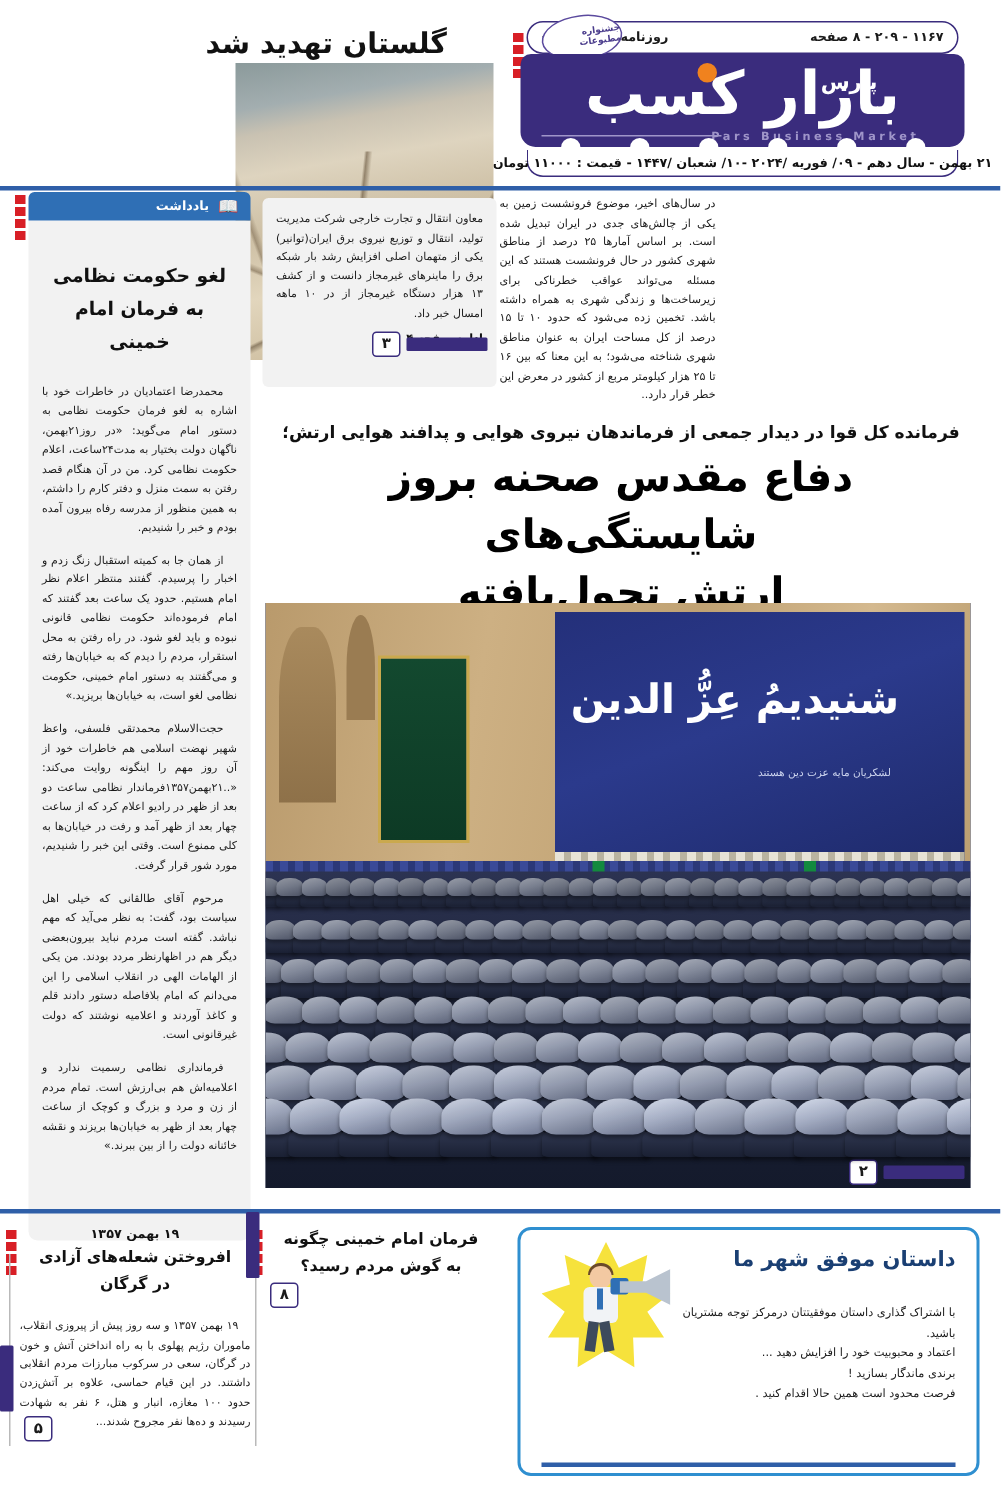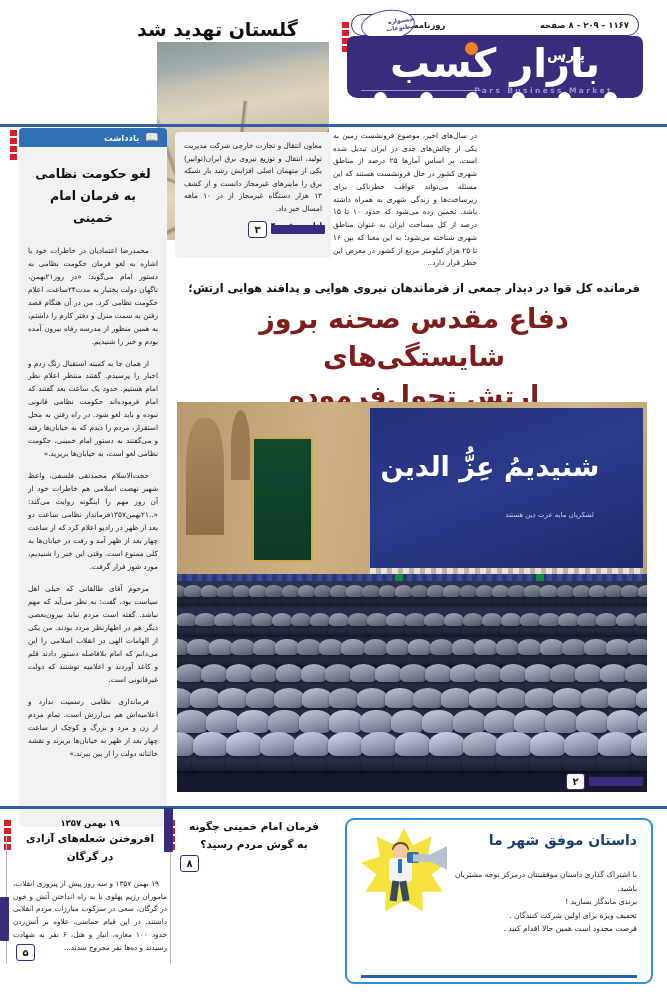--- a/index.html
+++ b/index.html
@@ -134,37 +134,37 @@
   .note-tab {
     position:relative; width:148px; height:19px; background:#2f6fb5;
     border-radius:4px 4px 0 0; display:flex; align-items:center;
     justify-content:flex-start; padding:0 8px; gap:6px; margin-right:0;
   }
   .note-tab .lbl { color:#fff; font-size:8.5px; font-weight:bold; }
   .note-tab .bk { color:#d7e6f5; font-size:11px; }
   .note-ticks { position:absolute; right:150px; top:2px; }
   .note-body {
     width:148px; background:#f2f2f2; border-radius:0 0 6px 6px;
-    padding:16px 9px 12px; min-height:680px;
+    padding:26px 9px 12px; min-height:680px;
   }
   .note-body h2 {
     font-size:12.5px; font-weight:bold; color:#111; text-align:center;
     line-height:1.75; margin-bottom:16px;
   }
   .note-body p { font-size:7.3px; line-height:1.78; color:#1a1a1a; text-align:justify; margin-bottom:9px; text-indent:9px;}
 
   
   .kicker {
     position:absolute; right:14px; top:281px; width:478px;
     text-align:center; font-size:11.4px; font-weight:bold; color:#111;
     white-space:nowrap;
   }
   .main-h {
     position:absolute; right:14px; top:300px; width:478px;
-    text-align:center; font-size:27px; font-weight:bold; color:#7f1d1d;
+    text-align:center; font-size:27px; font-weight:bold; color:#000000;
     line-height:1.42; letter-spacing:-0.5px;
   }
 
   
   .photo-main {
     position:absolute; right:20px; top:402px; width:470px; height:390px;
     overflow:hidden; background:#1c2440;
   }
   .pm-wall {
     position:absolute; left:0; top:0; width:100%; height:52%;
@@ -333,20 +333,23 @@
         <div class="mh-scallop">
           <i></i>
             <i></i>
             <i></i>
             <i></i>
             <i></i>
             <i></i>
         </div>
       </div>
 
+      <div class="mh-date">
+        <span>۲۱ بهمن - سال دهم - ۰۹/ فوریه /۲۰۲۴ -۱۰/ شعبان /۱۴۴۷ - قیمت : ۱۱۰۰۰ تومان</span>
+      </div>
     </div>
 
     <div class="photo-crack">
       <div class="pg-strip" style="right:4px; bottom:6px;"></div>
       <div class="pg-badge" style="right:62px; bottom:2px;">۳</div>
     </div>
 
     <div class="tl-body">در سال‌های اخیر، موضوع فرونشست زمین به یکی از چالش‌های جدی در ایران تبدیل شده است. بر اساس آمارها ۲۵ درصد از مناطق شهری کشور در حال فرونشست هستند که این مسئله می‌تواند عواقب خطرناکی برای زیرساخت‌ها و زندگی شهری به همراه داشته باشد. تخمین زده می‌شود که حدود ۱۰ تا ۱۵ درصد از کل مساحت ایران به عنوان مناطق شهری شناخته می‌شود؛ به این معنا که بین ۱۶ تا ۲۵ هزار کیلومتر مربع از کشور در معرض این خطر قرار دارد..</div>
   </div>
 
@@ -377,21 +380,21 @@
       <p>از همان جا به کمیته استقبال زنگ زدم و اخبار را پرسیدم. گفتند منتظر اعلام نظر امام هستیم. حدود یک ساعت بعد گفتند که امام فرموده‌اند حکومت نظامی قانونی نبوده و باید لغو شود. در راه رفتن به محل استقرار، مردم را دیدم که به خیابان‌ها رفته و می‌گفتند به دستور امام خمینی، حکومت نظامی لغو است، به خیابان‌ها بریزید.»</p>
       <p>حجت‌الاسلام محمدتقی فلسفی، واعظ شهیر نهضت اسلامی هم خاطرات خود از آن روز مهم را اینگونه روایت می‌کند: «..۲۱بهمن۱۳۵۷فرماندار نظامی ساعت دو بعد از ظهر در رادیو اعلام کرد که از ساعت چهار بعد از ظهر آمد و رفت در خیابان‌ها به کلی ممنوع است. وقتی این خبر را شنیدیم، مورد شور قرار گرفت.</p>
       <p>مرحوم آقای طالقانی که خیلی اهل سیاست بود، گفت: به نظر می‌آید که مهم نباشد. گفته است مردم نباید بیرون‌بعضی دیگر هم در اظهارنظر مردد بودند. من یکی از الهامات الهی در انقلاب اسلامی را این می‌دانم که امام بلافاصله دستور دادند قلم و کاغذ آوردند و اعلامیه نوشتند که دولت غیرقانونی است.</p>
       <p>فرمانداری نظامی رسمیت ندارد و اعلامیه‌اش هم بی‌ارزش است. تمام مردم از زن و مرد و بزرگ و کوچک از ساعت چهار بعد از ظهر به خیابان‌ها بریزند و نقشه خائنانه دولت را از بین ببرند.»</p>
     </div>
   </div>
 
   <div class="kicker">فرمانده کل قوا در دیدار جمعی از فرماندهان نیروی هوایی و پدافند هوایی ارتش؛</div>
   <div class="main-h">
     <span>دفاع مقدس صحنه بروز شایستگی‌های</span><br>
-    <span>ارتشِ تحول‌فرموده</span>
+    <span>ارتشِ تحول‌یافته</span>
   </div>
 
   <div class="photo-main">
     <div class="pm-wall"></div>
     <div class="pm-arch"></div>
     <div class="pm-arch2"></div>
     <div class="pm-green"></div>
     <div class="pm-banner">
       <div class="ar">شنیدیمُ عِزُّ الدین</div>
       <div class="sub">لشکریان مایه عزت دین هستند</div>
@@ -709,22 +712,22 @@
           <div class="body"></div>
         <div class="tie"></div>
           <div class="legL"></div>
           <div class="legR"></div>
       </div>
       <div class="ad-horn-b"></div>
       <div class="ad-horn"></div>
     </div>
     <div class="ad-body">
       <div>با اشتراک گذاری داستان موفقیتتان درمرکز توجه مشتریان باشید.</div>
+      <div>اعتماد و محبوبیت خود را افزایش دهید ...</div>
       <div>برندی ماندگار بسازید !</div>
-      <div>تخفیف ویژه برای اولین شرکت کنندگان .</div>
       <div>فرصت محدود است همین حالا اقدام کنید .</div>
     </div>
     <div class="ad-underline"></div>
   </div>
 
   <div class="bcol" style="right:336px;margin-left:44px;">
     <div class="bticks ticks">
       <i></i>
       <i></i>
       <i></i>

